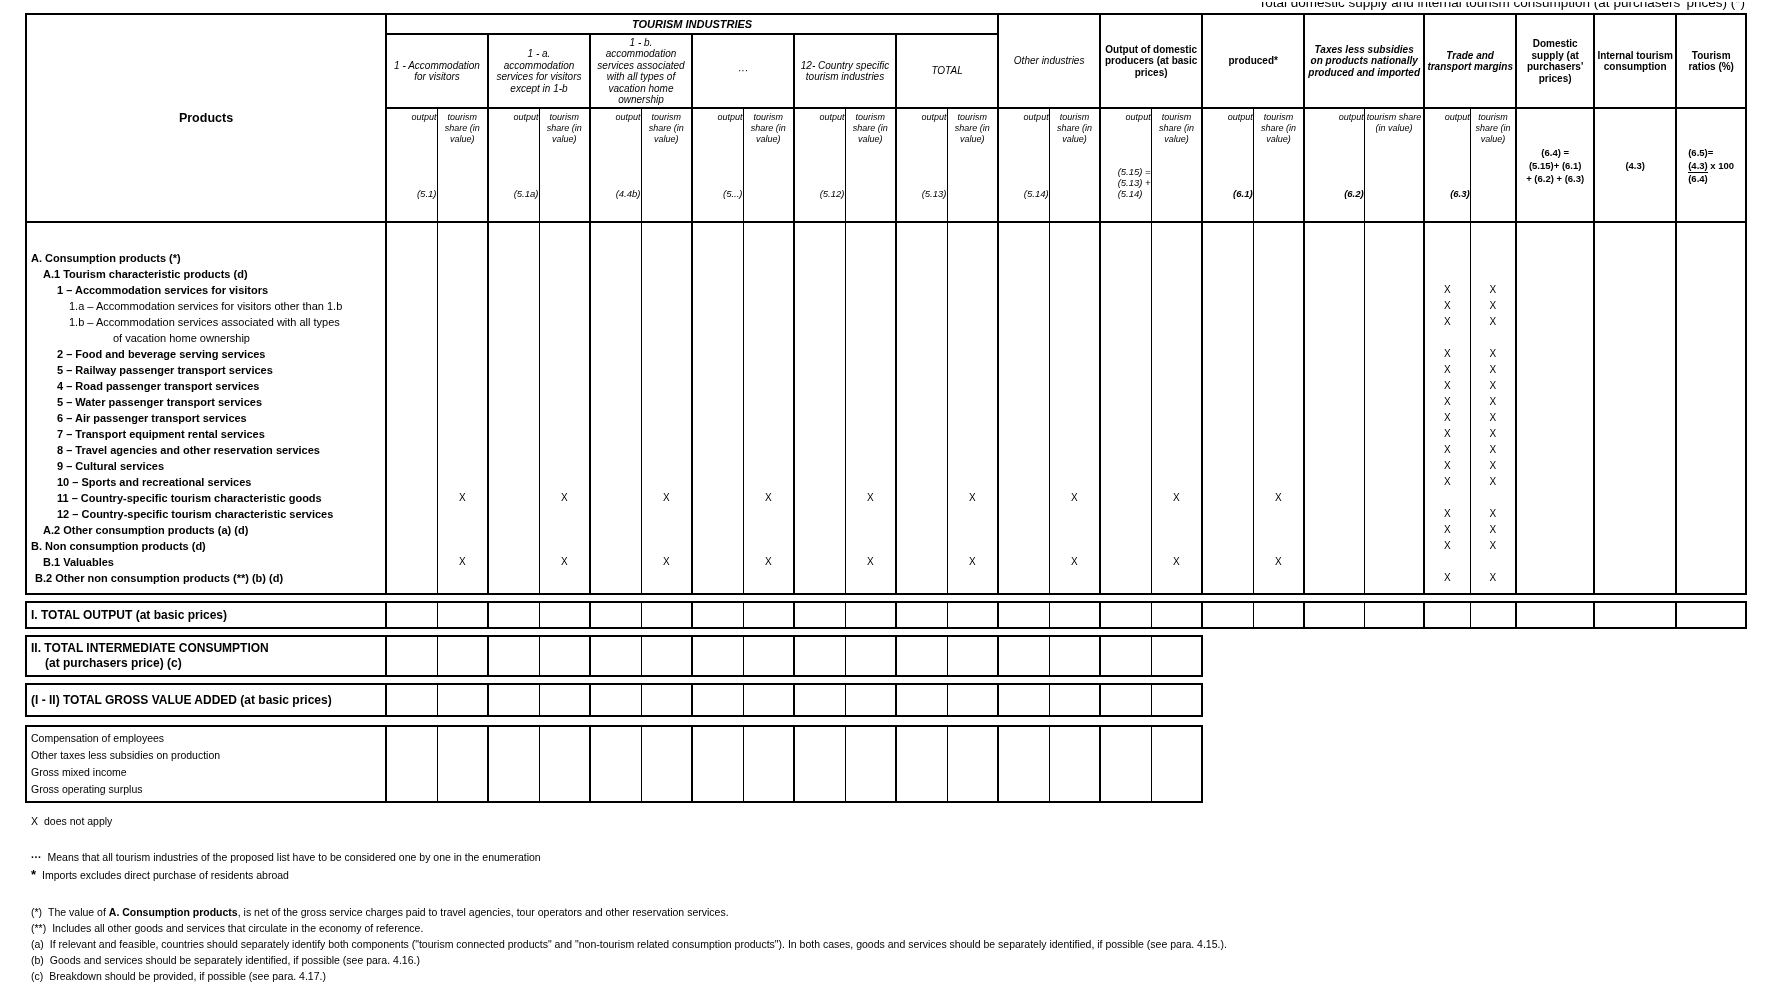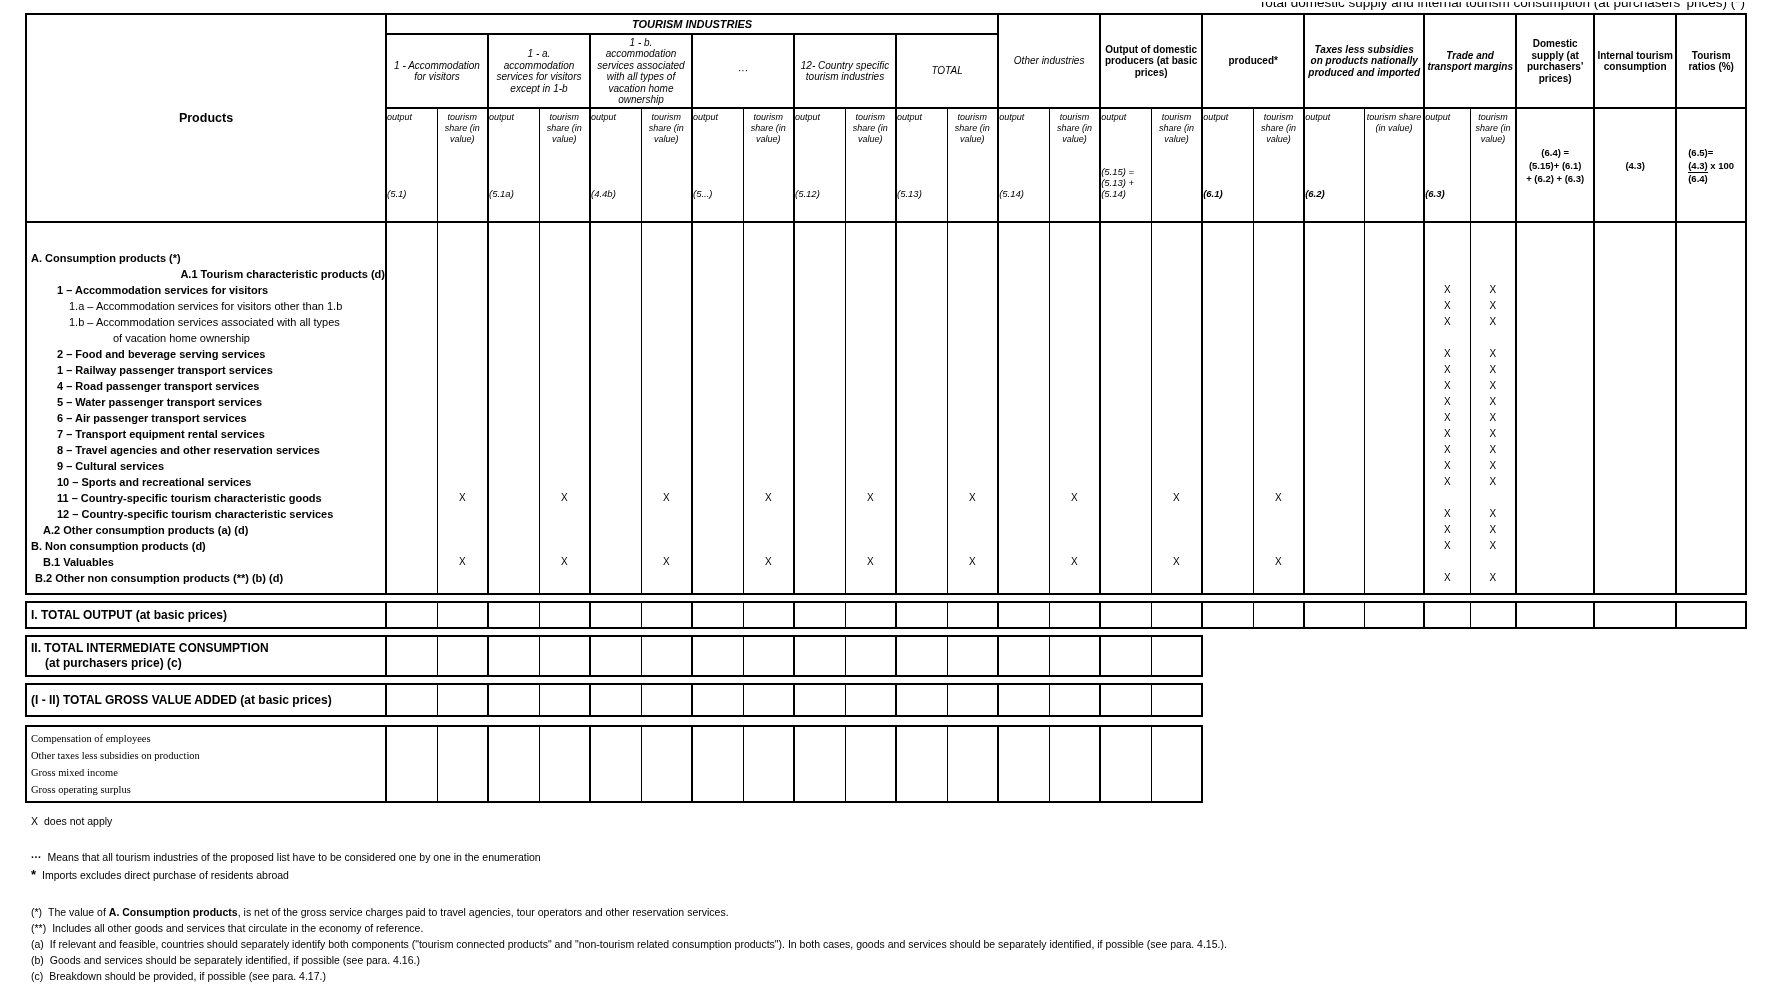--- a/index.html
+++ b/index.html
@@ -13,32 +13,32 @@
   .b2l{border-left:2px solid #000;}
   .b1l{border-left:1px solid #000;}
   .bb2{border-bottom:2px solid #000;}
   .products-h{font-weight:bold;font-size:12.5px;text-align:center;vertical-align:middle;border-right:2px solid #000;}
   .group-h{font-style:italic;font-weight:bold;font-size:11px;text-align:center;vertical-align:middle;border-left:2px solid #000;border-bottom:2px solid #000;}
   .nh{text-align:center;vertical-align:middle;font-size:10px;padding:1px 2px;line-height:11.5px;}
   .ni{font-style:italic;font-weight:normal;}
   .nb{font-weight:bold;}
   .nbi{font-weight:bold;font-style:italic;}
   .sub{vertical-align:top;height:112px;}
-  .subwrap{display:flex;flex-direction:column;height:112px;align-items:flex-start;}
+  .subwrap{display:flex;flex-direction:column;height:112px;align-items:flex-end;}
   .slab{font-style:italic;font-size:9px;padding-top:3px;text-align:center;line-height:11px;font-weight:normal;}
   .code{font-style:italic;font-size:9.5px;margin-top:auto;margin-bottom:22px;white-space:pre-line;text-align:left;line-height:11px;font-weight:normal;}
   .cb{font-weight:bold;}
   .sgl{display:flex;height:112px;flex-direction:column;justify-content:center;align-items:center;}
   .scode{font-weight:bold;font-size:9.5px;white-space:pre-line;text-align:center;line-height:13px;}
   .frac{font-weight:bold;font-size:9.5px;line-height:13px;text-align:left;}
   .u{border-bottom:1.5px solid #000;padding-bottom:1px;}
   .c{font-size:10px;text-align:center;vertical-align:top;line-height:16px;}
   .plab{border-right:2px solid #000;font-size:11px;line-height:16px;vertical-align:top;white-space:nowrap;font-weight:normal;}
   .tlab{font-weight:bold;font-size:12px;vertical-align:middle;padding-left:4px;border-right:2px solid #000;line-height:15px;white-space:nowrap;}
-  .valab{font-size:10.5px;line-height:17px;vertical-align:middle;padding-left:4px;border-right:2px solid #000;white-space:nowrap;font-weight:normal;font-family:Liberation Serif, serif;}
+  .valab{font-size:10.5px;line-height:17px;vertical-align:middle;padding-left:4px;border-right:2px solid #000;white-space:nowrap;font-weight:normal;}
   .blockgap{margin-top:6px;}
   #footnotes{margin-top:12px;font-size:10.5px;padding-left:6px;}
   .fn{margin-top:4px;}
   .fn.gap{margin-top:24px;}
   .pre{display:inline-block;margin-right:6px;}
   .preb{font-weight:bold;}
   .prebig{font-size:13px;}
 </style>
 </head>
 <body>
@@ -326,21 +326,21 @@
             <td class="c b1l"></td>
             <td class="c b2l"></td>
             <td class="c b1l"></td>
             <td class="c b2l"></td>
             <td class="c b1l"></td>
             <td class="c b2l"></td>
             <td class="c b2l"></td>
             <td class="c b2l"></td>
           </tr>
           <tr style="height:16px">
-            <td class="plab" style="padding-left:16px;font-weight:bold;text-align:right;">A.1 Tourism characteristic products (d)</td>
+            <td class="plab" style="padding-left:16px;font-weight:bold;">A.1 Tourism characteristic products (d)</td>
             <td class="c b2l"></td>
             <td class="c b1l"></td>
             <td class="c b2l"></td>
             <td class="c b1l"></td>
             <td class="c b2l"></td>
             <td class="c b1l"></td>
             <td class="c b2l"></td>
             <td class="c b1l"></td>
             <td class="c b2l"></td>
             <td class="c b1l"></td>
@@ -466,21 +466,21 @@
             <td class="c b1l"></td>
             <td class="c b2l"></td>
             <td class="c b1l"></td>
             <td class="c b2l">X</td>
             <td class="c b1l">X</td>
             <td class="c b2l"></td>
             <td class="c b2l"></td>
             <td class="c b2l"></td>
           </tr>
           <tr style="height:16px">
-            <td class="plab" style="padding-left:30px;font-weight:bold;">1 – Railway passenger transport services</td>
+            <td class="plab" style="padding-left:30px;font-weight:bold;">5 – Railway passenger transport services</td>
             <td class="c b2l"></td>
             <td class="c b1l"></td>
             <td class="c b2l"></td>
             <td class="c b1l"></td>
             <td class="c b2l"></td>
             <td class="c b1l"></td>
             <td class="c b2l"></td>
             <td class="c b1l"></td>
             <td class="c b2l"></td>
             <td class="c b1l"></td>

